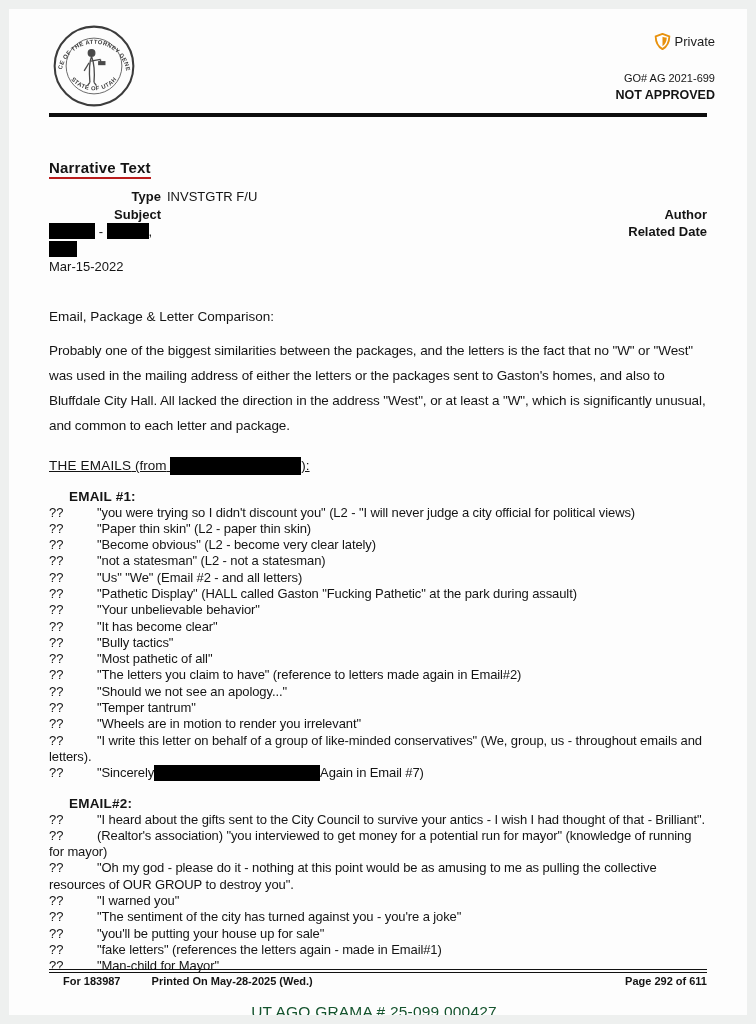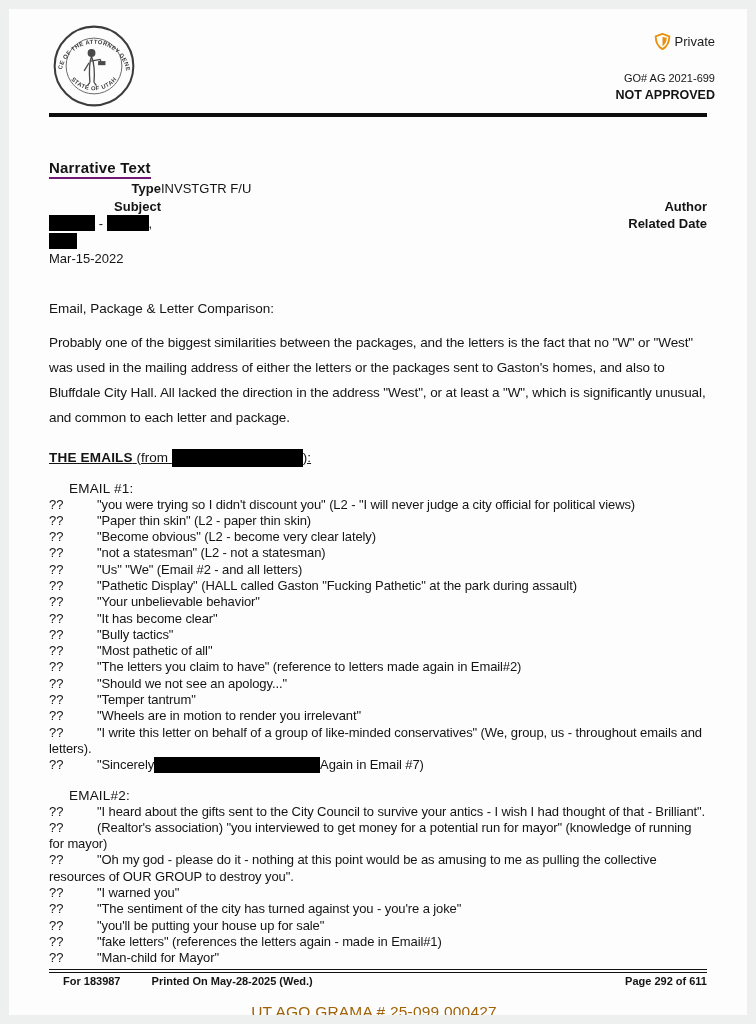--- a/index.html
+++ b/index.html
@@ -18,53 +18,53 @@
   .subsub  { font-size:11px; font-weight:bold; margin-top:7px; }
   .meta { position:absolute; right:-8px; top:12px; text-align:right; width:150px; }
   .meta .priv { font-size:13px; color:#1c1c1c; }
   .meta .priv svg { vertical-align:-4px; margin-right:4px; }
   .meta .go   { font-size:11px; font-weight:normal; margin-top:22px; }
   .meta .na   { font-size:12.5px; font-weight:bold; margin-top:4px; }
   .rule { height:4px; background:#0d0d0d; margin-top:2px; }
 
   
   .nheading { margin-top:42px; font-size:15px; font-weight:bold; display:inline-block;
-              border-bottom:2px solid #701a75; padding-bottom:1px; letter-spacing:.2px; }
-  .fields { margin-top:1px; display:grid; grid-template-columns:112px auto; 
+              border-bottom:2px solid #b91c1c; padding-bottom:1px; letter-spacing:.2px; }
+  .fields { margin-top:9px; display:grid; grid-template-columns:112px auto; column-gap:6px;
             font-size:13px; line-height:17.5px; }
   .flabel { font-weight:bold; text-align:right; }
   .redact { display:inline-block; background:#000; vertical-align:-3px; }
   .redact-a1 { width:46px; height:16px; }
   .redact-a2 { width:42px; height:16px; }
   .redact-a3 { width:28px; height:16px; }
   .redact-from { width:131px; height:18px; vertical-align:-5px; }
   .redact-sig  { width:166px; height:16px; vertical-align:-4px; }
 
   
   .cmp-heading { margin-top:33px; font-size:13.5px; }
   .cmp-para { margin-top:14px; font-size:13.5px; line-height:25px; letter-spacing:-0.1px; }
 
   .emails-heading { margin-top:19px; font-size:13.5px; text-decoration:underline; }
-  .emails-heading .b { font-weight:bold; letter-spacing:.2px;margin-top:16px; }
+  .emails-heading .b { font-weight:normal; letter-spacing:.2px;margin-top:16px; }
 
-  .email-block-heading { font-size:13.5px; font-weight:normal; letter-spacing:.2px;padding-left:20px; }
+  .email-block-heading { font-size:13.5px; font-weight:bold; letter-spacing:.2px;padding-left:20px; }
   .eh1 { margin-top:14px; }
   .eh2 { margin-top:14px; }
   .items { margin-top:1px; font-size:13px; line-height:16.3px; letter-spacing:-0.1px; }
   .items .item { }
   .items .marker { display:inline-block; width:48px; }
 
   
   .footer { position:absolute; left:40px; right:40px; top:960px; }
   .footer-rule { border-top:4px double #111; }
   .footer-row { display:flex; justify-content:space-between; font-size:11px; font-weight:bold;
                 margin-top:2px;padding-left:14px; }
   .footer-left span.for { margin-right:28px; }
   .grama { position:absolute; left:0; right:8px; top:994px; text-align:center; font-size:15.5px;
-           color:#a16207; letter-spacing:.2px; }
+           color:#14532d; letter-spacing:.2px; }
 </style>
 </head>
 <body>
 
 <div class="frame">
   <div class="page">
 
     <div class="header">
 
       <svg class="seal" viewBox="0 0 100 100">

